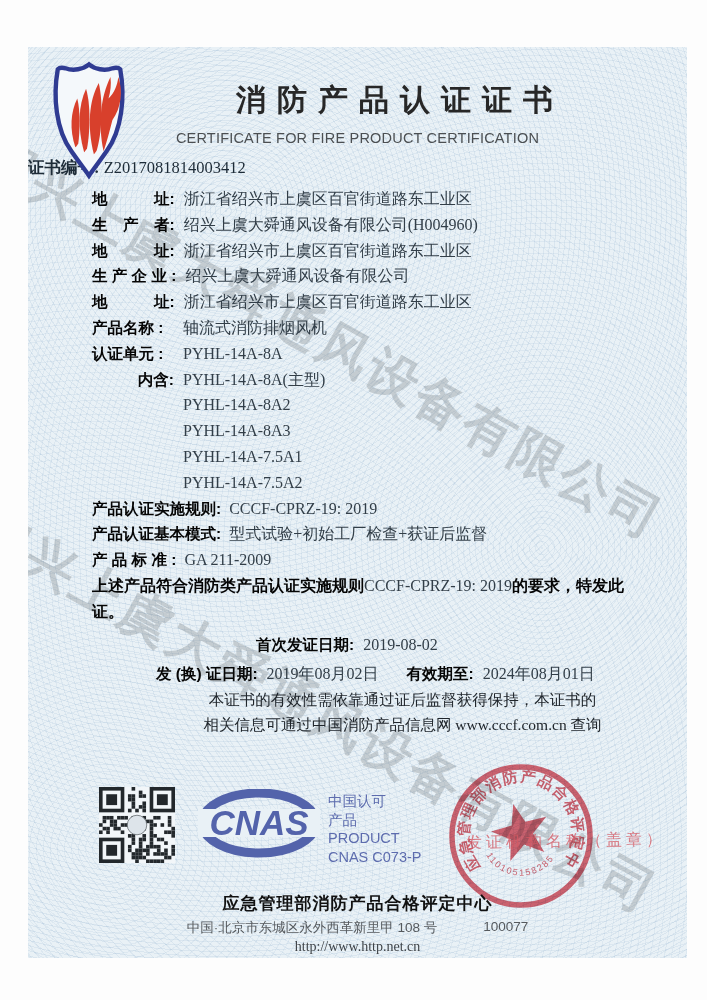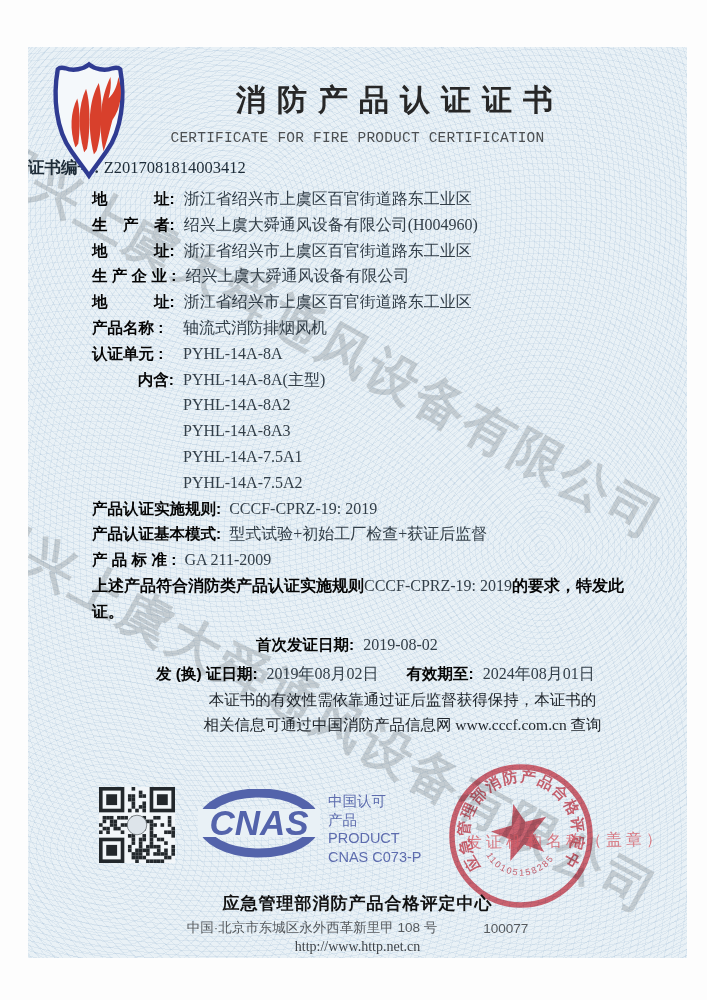--- a/index.html
+++ b/index.html
@@ -12,21 +12,21 @@
           repeating-radial-gradient(circle at 12% 88%, rgba(122,160,196,.11) 0 1px, rgba(0,0,0,0) 1px 7px);}
   .wm{position:absolute;z-index:1;white-space:nowrap;font-weight:bold;font-size:52px;letter-spacing:3px;
       color:rgba(112,118,124,.30);transform-origin:0 0;transform:rotate(29deg);
       font-family:"Liberation Sans","DejaVu Sans",sans-serif;}
   #wm1{left:-26px;top:74px;} #wm2{left:-32px;top:448px;}
   .content{position:relative;z-index:2;}
   .logo{position:absolute;left:20px;top:12px;width:82px;height:124px;z-index:3;}
   .header{padding-top:33px;text-align:center;}
   .title{font-size:30px;font-weight:bold;letter-spacing:11px;color:#272727;padding-left:85px;}
   .subtitle{margin-top:9px;font-size:14.5px;color:#4b4f52;letter-spacing:.2px;
-            font-family:Liberation Mono, monospace;}
+            font-family:Liberation Sans, sans-serif;}
   .certno{margin-top:11px;text-align:left;padding-right:64px;font-size:16.5px;color:#1d2b37;}
   .certno b{font-weight:bold;}
   .fields{margin:7px 0 0 64px;font-size:16px;color:#323e48;}
   .row{height:25.8px;line-height:25.8px;white-space:nowrap;}
   .lbl{display:inline-block;min-width:82px;font-weight:bold;color:#050505;font-size:15.5px;
        font-family:"Liberation Sans","DejaVu Sans",sans-serif;}
   .lbl.ra{text-align:right;}
   .val{margin-left:9px;}
   .model{padding-left:91px;}
   .rule .lbl{min-width:0;text-align:center;}
@@ -42,21 +42,21 @@
   .qr-caption{margin-top:5px;font-size:14px;line-height:18px;color:#2e343a;}
   .cnas-logo{left:170px;top:742px;}
   .cnas-text{left:300px;top:745px;font-size:14.5px;line-height:18.5px;color:#5d6cae;
              font-family:"Liberation Sans","DejaVu Sans",sans-serif;}
   .seal{left:408px;top:704px;z-index:5;mix-blend-mode:multiply;opacity:.9;}
   .seal-overlay{left:438px;top:784px;z-index:6;font-size:16px;letter-spacing:4px;white-space:nowrap;
                 color:rgba(213,88,99,.78);transform:rotate(-1deg);}
   .footer-org{left:0;top:845px;width:100%;text-align:center;font-weight:bold;font-size:17px;color:#111;
               font-family:"Liberation Sans","DejaVu Sans",sans-serif;letter-spacing:1px;}
   .footer-addr{left:0;top:872px;width:100%;display:flex;justify-content:center;gap:46px;
-               font-size:13.5px;color:#55595d;font-family:"Liberation Sans","DejaVu Sans",sans-serif;align-items:center;}
+               font-size:13.5px;color:#55595d;font-family:"Liberation Sans","DejaVu Sans",sans-serif;}
   .footer-url{left:0;top:892px;width:100%;text-align:center;font-size:14px;color:#3e4348;}
 </style>
 </head>
 <body>
 
 <div class="page">
   <div class="cert">
 
     <div class="wm" id="wm1">绍兴上虞大舜通风设备有限公司</div>
     <div class="wm" id="wm2">绍兴上虞大舜通风设备有限公司</div>

